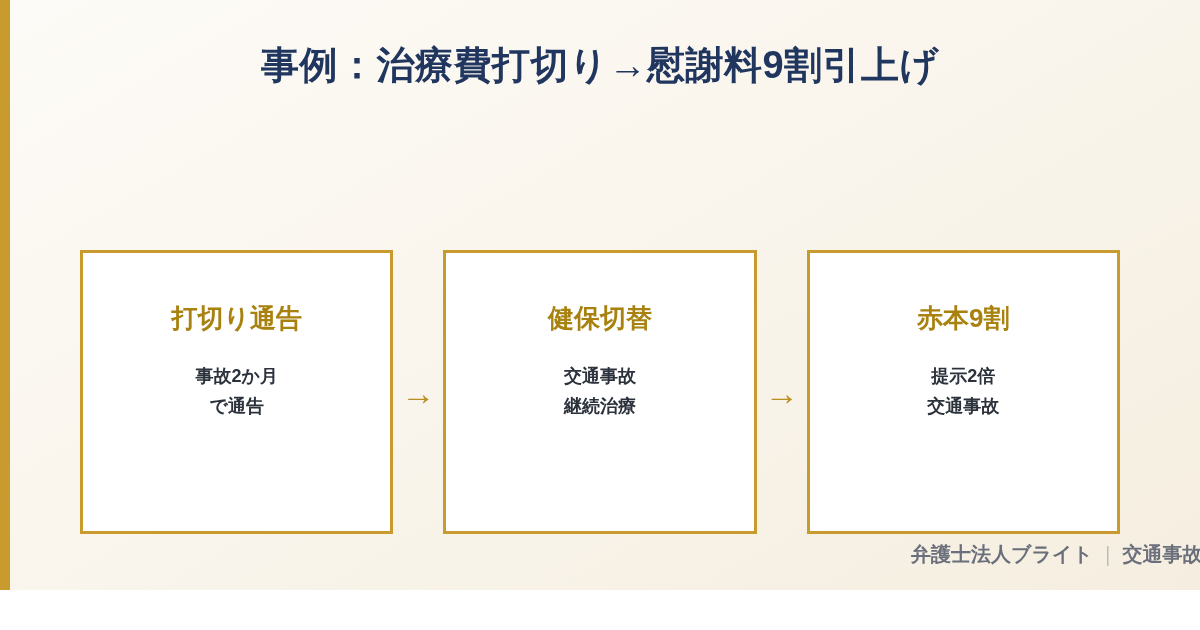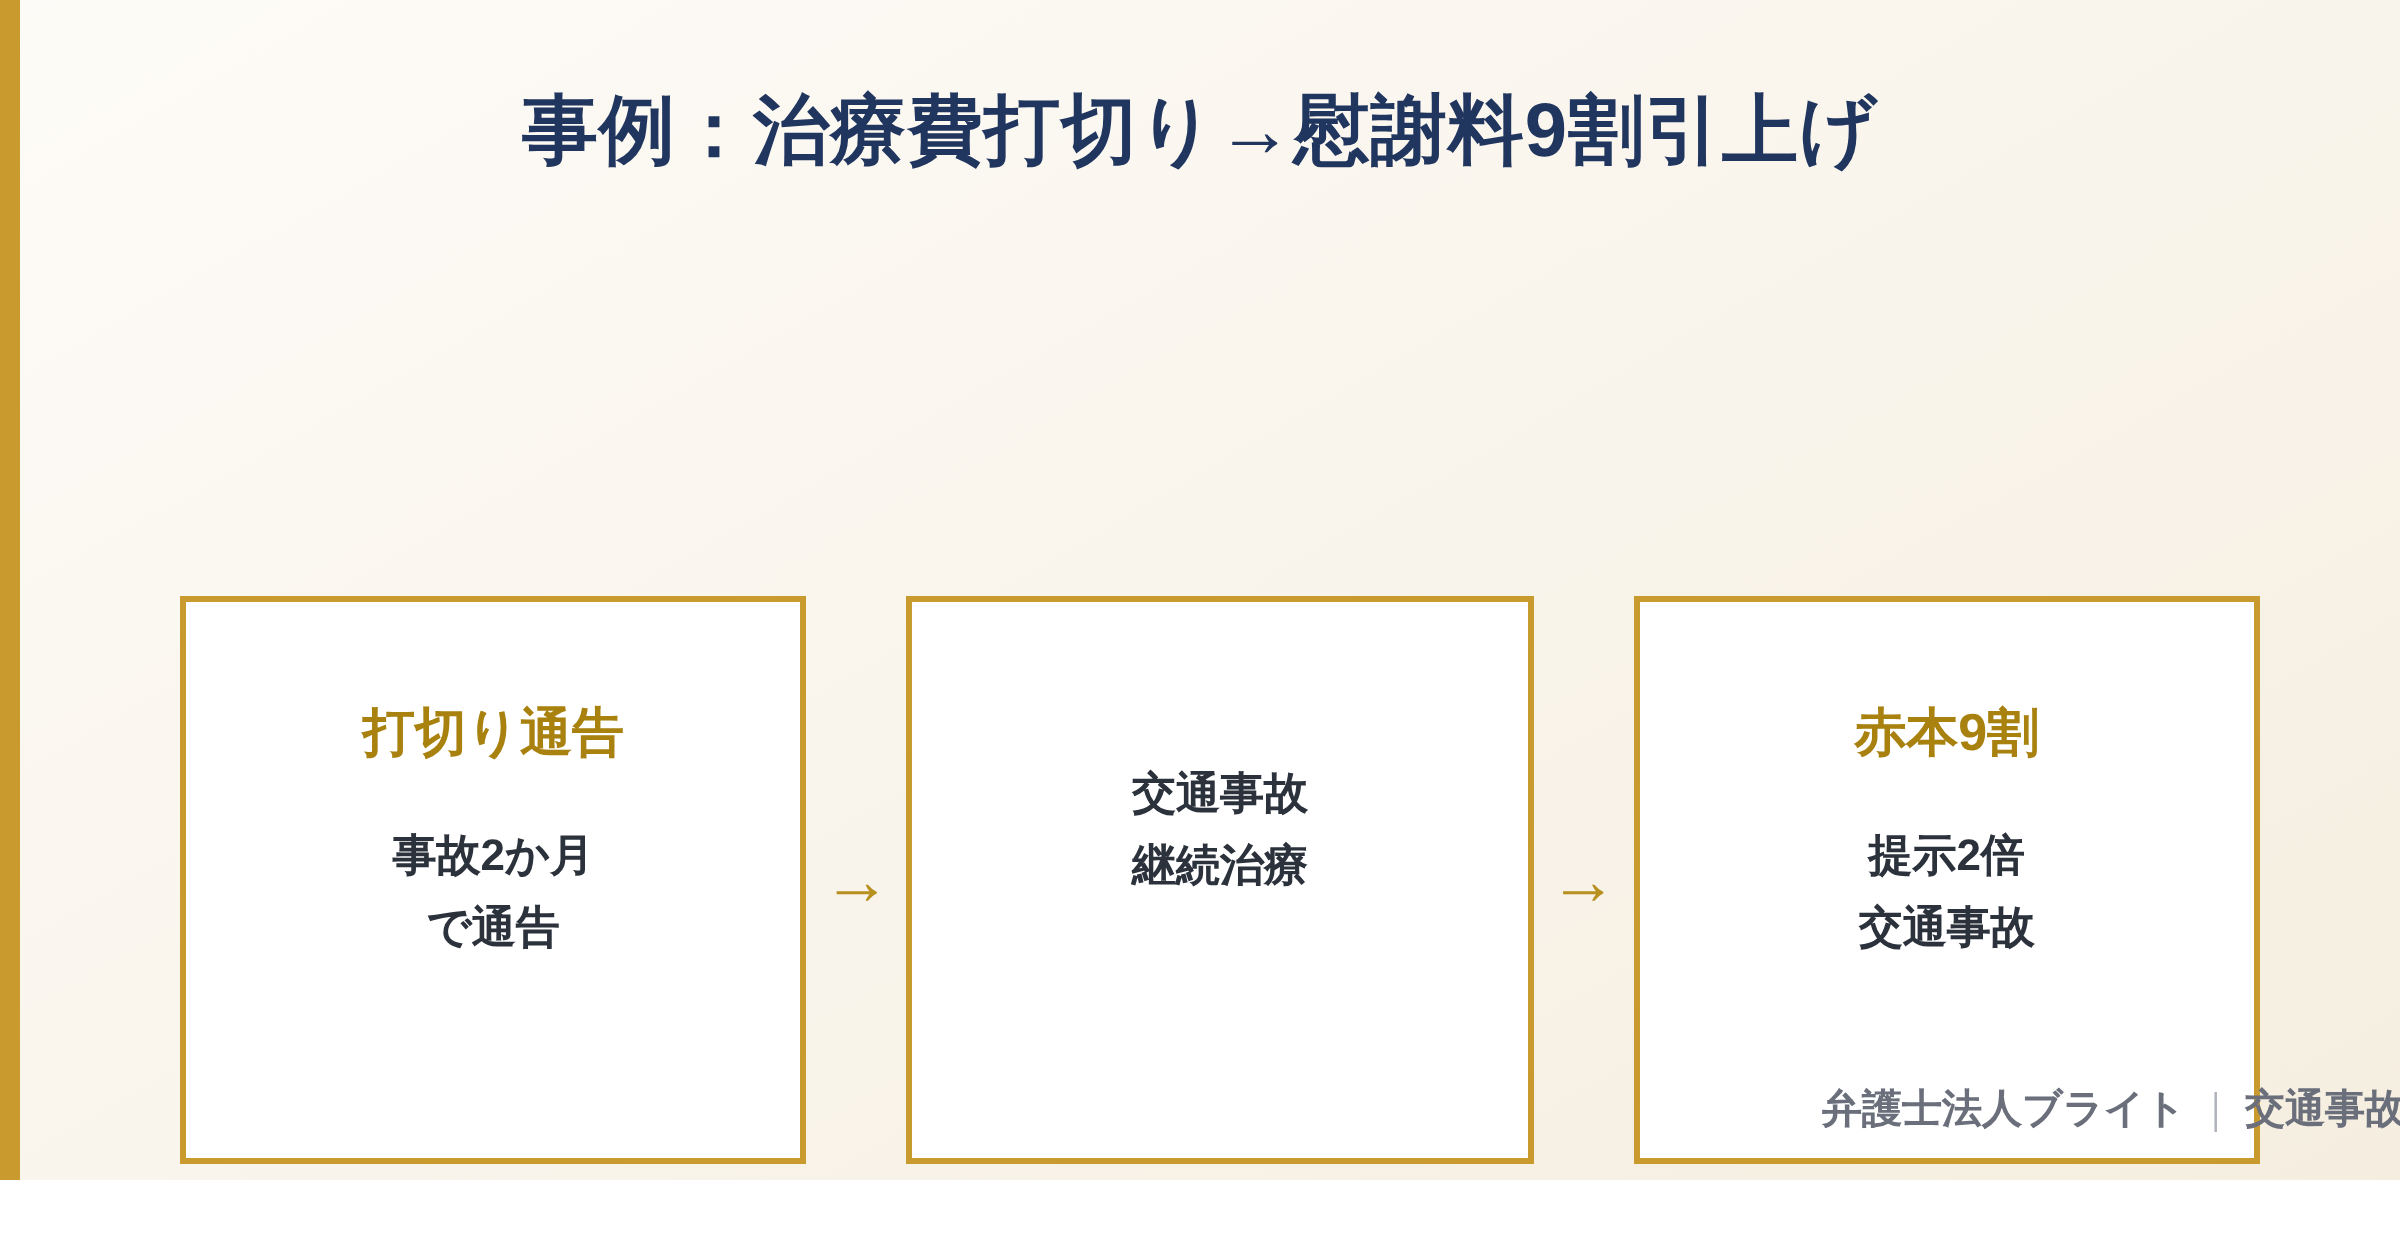--- a/index.html
+++ b/index.html
@@ -42,28 +42,27 @@
     font-size: 38px;
     font-weight: bold;
     letter-spacing: 0.5px;
     color: #21365f;
     white-space: nowrap;
   }
 
   
   #flow {
     position: absolute;
-    left: 90px;
+    left: 80px;
     top: 250px;
     width: 1040px;
     height: 284px;
     display: flex;
     align-items: stretch;
-    justify-content: space-between;
-    margin-top: 48px;
+    justify-content: flex-end;
   }
 
   .flow-box {
     box-sizing: border-box;
     width: 314px;
     height: 284px;
     background: #ffffff;
     border: 3px solid #c99a2e;
     display: flex;
     flex-direction: column;
@@ -74,21 +73,21 @@
   .flow-box-title {
     font-size: 26px;
     font-weight: bold;
     color: #a8810f;
     line-height: 1.2;
     text-align: center;
   }
 
   .flow-box-body {
     margin-top: 28px;
-    font-size: 22px;
+    font-size: 18px;
     font-weight: bold;
     color: #2c323c;
     line-height: 1.65;
     text-align: center;
   }
 
   .flow-arrow {
     flex: 0 0 auto;
     align-self: center;
     width: 50px;
@@ -130,20 +129,21 @@
       <div class="flow-box-title">打切り通告</div>
       <div class="flow-box-body">
         <div>事故2か月</div>
         <div>で通告</div>
       </div>
     </div>
 
     <div class="flow-arrow">→</div>
 
     <div class="flow-box">
+      <div class="flow-box-title">健保切替</div>
       <div class="flow-box-body">
         <div>交通事故</div>
         <div>継続治療</div>
       </div>
     </div>
 
     <div class="flow-arrow">→</div>
 
     <div class="flow-box">
       <div class="flow-box-title">赤本9割</div>

